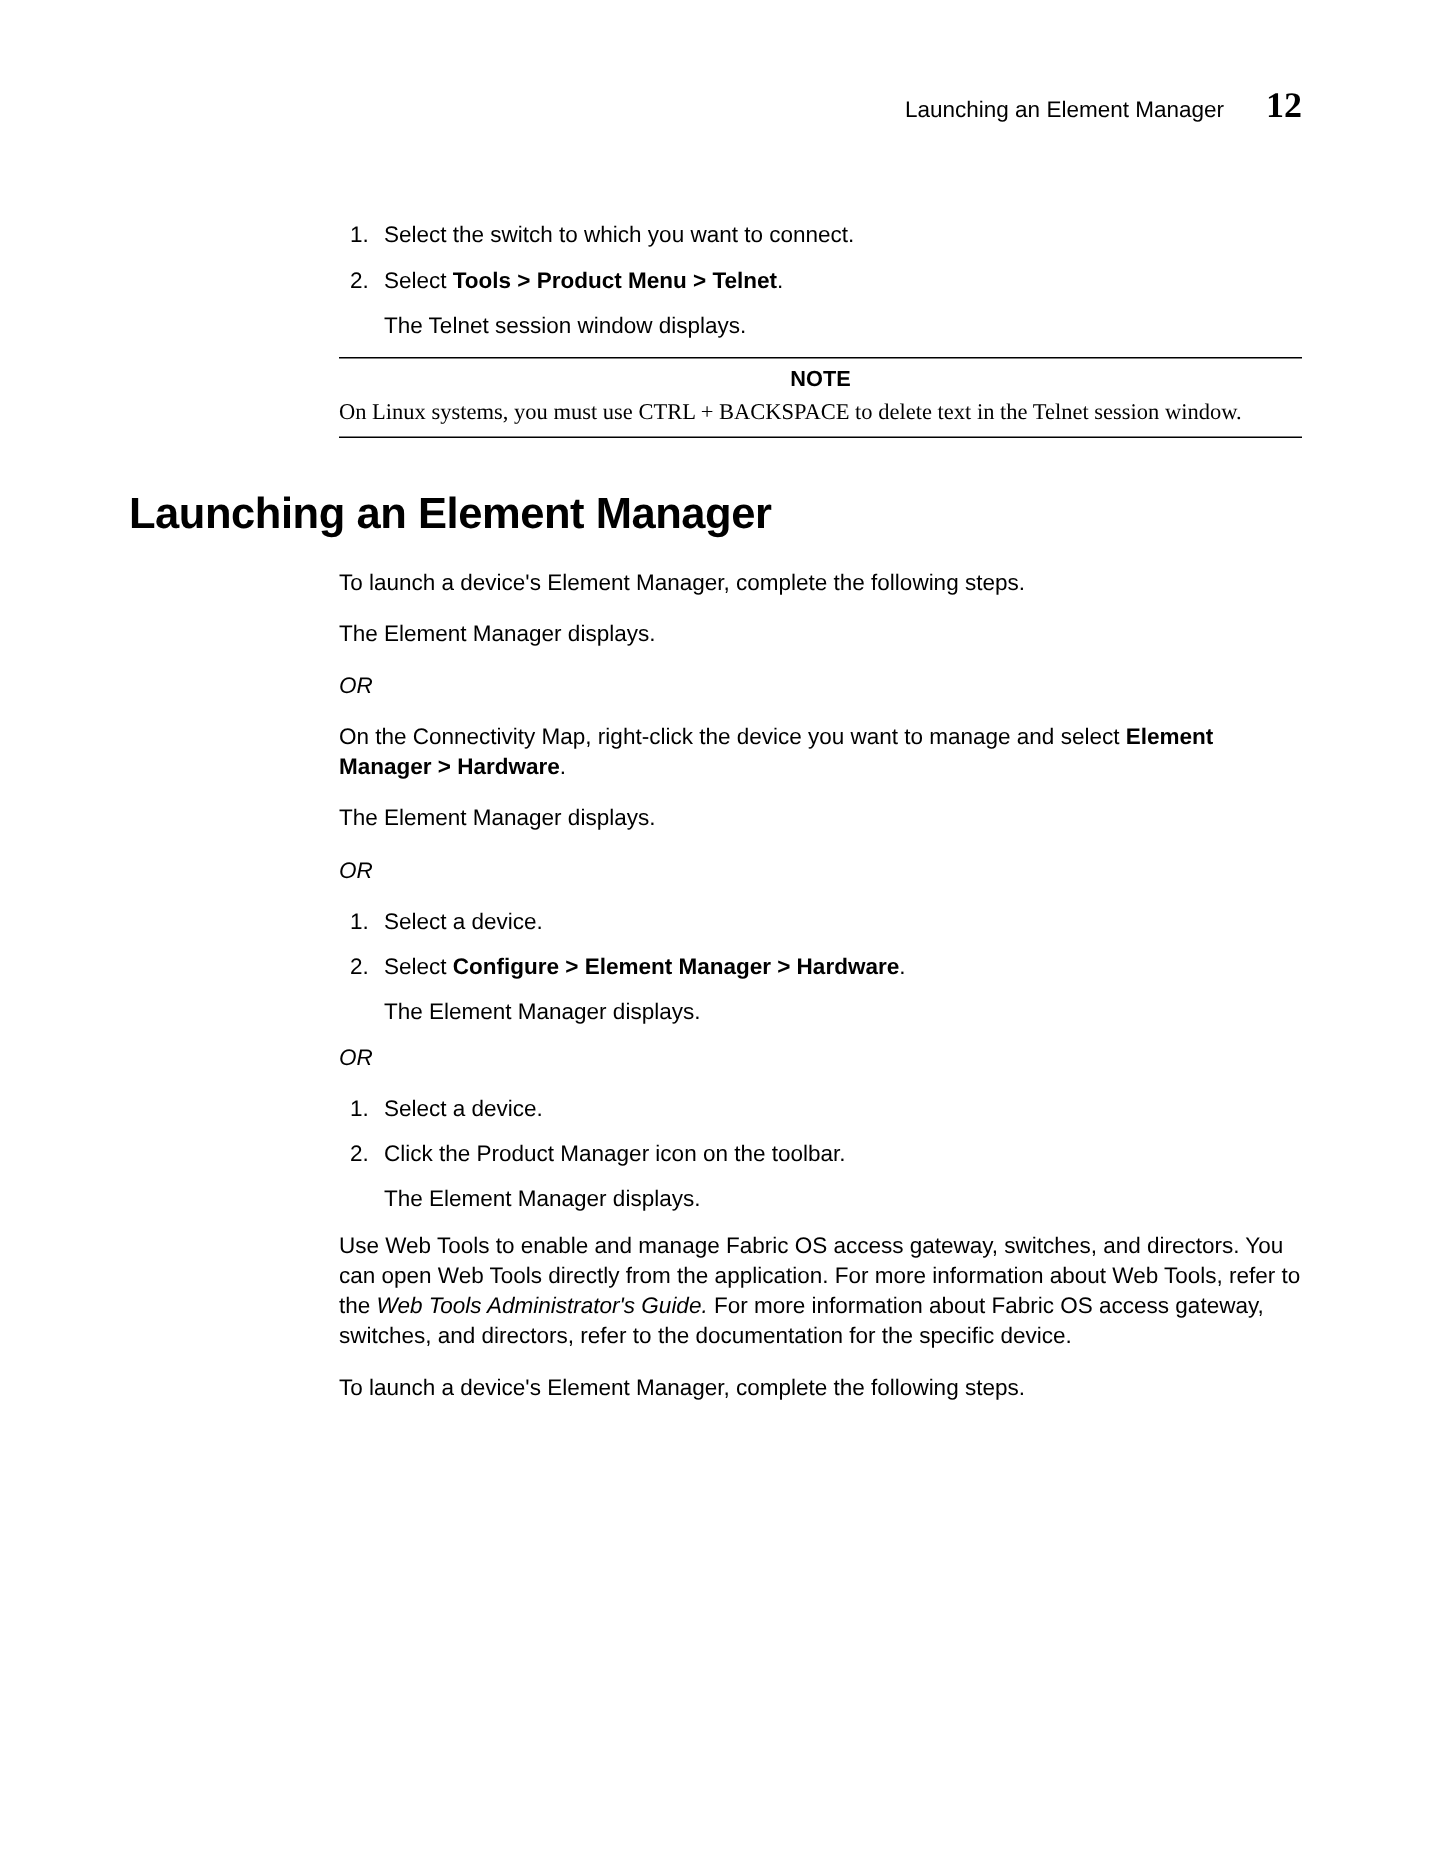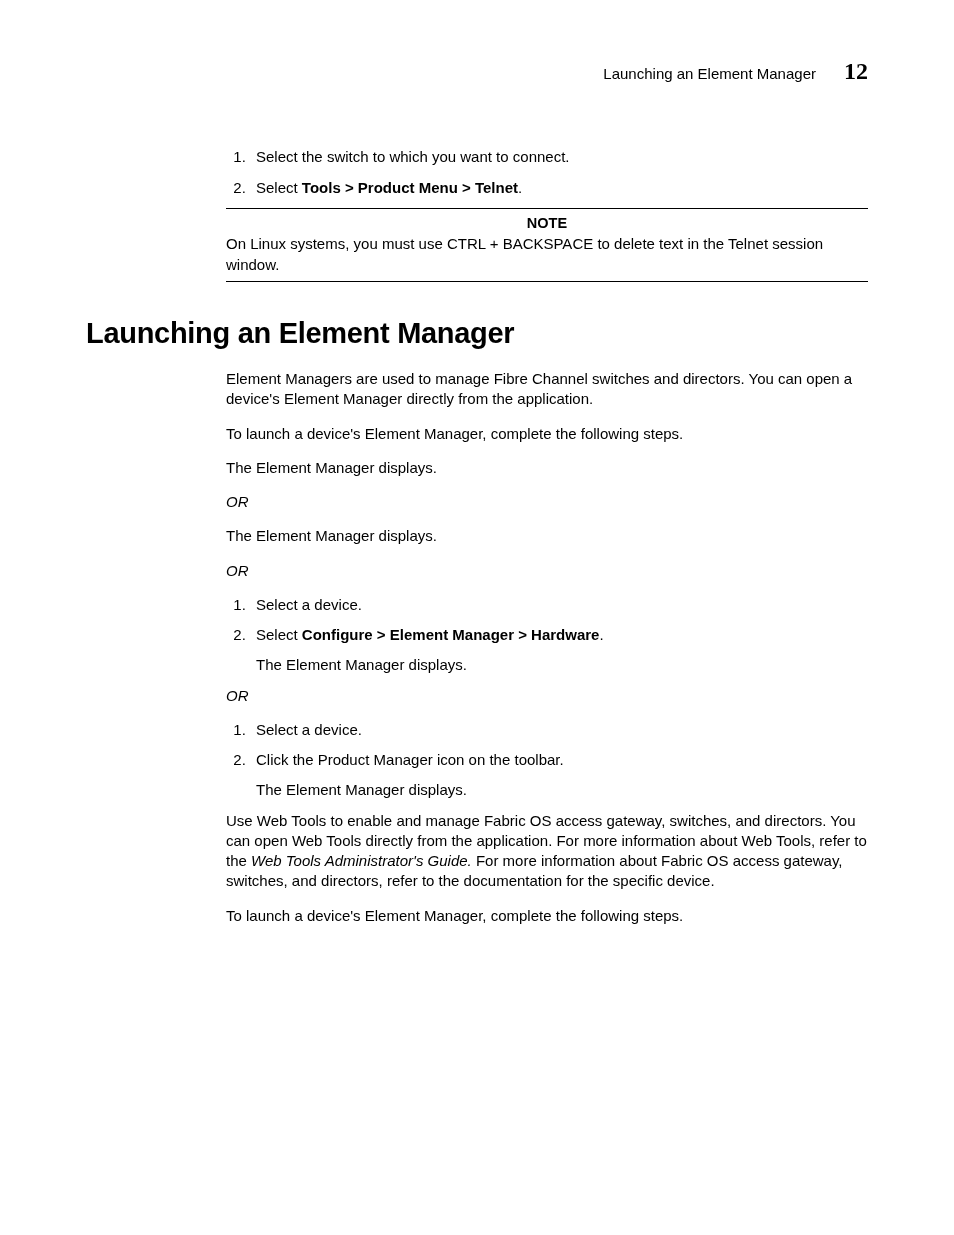--- a/index.html
+++ b/index.html
@@ -76,20 +76,21 @@
     margin: 10px 0 26px 0;
   }
   .note-label {
     font-weight: bold;
     font-size: 14.5px;
     margin-bottom: 1px;
     text-align: center;
   }
   .note-text {
     font-size: 15px;
+    font-family: Liberation Serif, serif;
   }
   .or {
     margin: 0 0 14px 0;
     font-style: italic;
   }
 </style>
 </head>
 <body>
 
 <div class="page">
@@ -99,36 +100,39 @@
     <span class="header-number">12</span>
   </div>
 
   <div class="body-indent">
     <ol class="steps">
       <li>
         <span>Select the switch to which you want to connect.</span>
       </li>
       <li>
         <span>Select </span><span class="bold">Tools &gt; Product Menu &gt; Telnet</span><span>.</span>
+        <div class="sub">The Telnet session window displays.</div>
       </li>
     </ol>
 
     <div class="note-box">
       <div class="note-label">NOTE</div>
       <div class="note-text">On Linux systems, you must use CTRL + BACKSPACE to delete text in the Telnet session window.</div>
     </div>
   </div>
 
   <h1 class="section">Launching an Element Manager</h1>
 
   <div class="body-indent">
-    <p class="para">Element Managers are used to manage Fibre Channel switches and directors. You can open a device's Element Manager directly from the application.</p>
     <p class="para">To launch a device's Element Manager, complete the following steps.</p>
     <p class="para">The Element Manager displays.</p>
     <p class="or">OR</p>
+    <p class="para">
+      <span>On the Connectivity Map, right-click the device you want to manage and select </span><span class="bold">Element Manager &gt; Hardware</span><span>.</span>
+    </p>
     <p class="para">The Element Manager displays.</p>
     <p class="or">OR</p>
 
     <ol class="steps">
       <li>
         <span>Select a device.</span>
       </li>
       <li>
         <span>Select </span><span class="bold">Configure &gt; Element Manager &gt; Hardware</span><span>.</span>
         <div class="sub">The Element Manager displays.</div>

